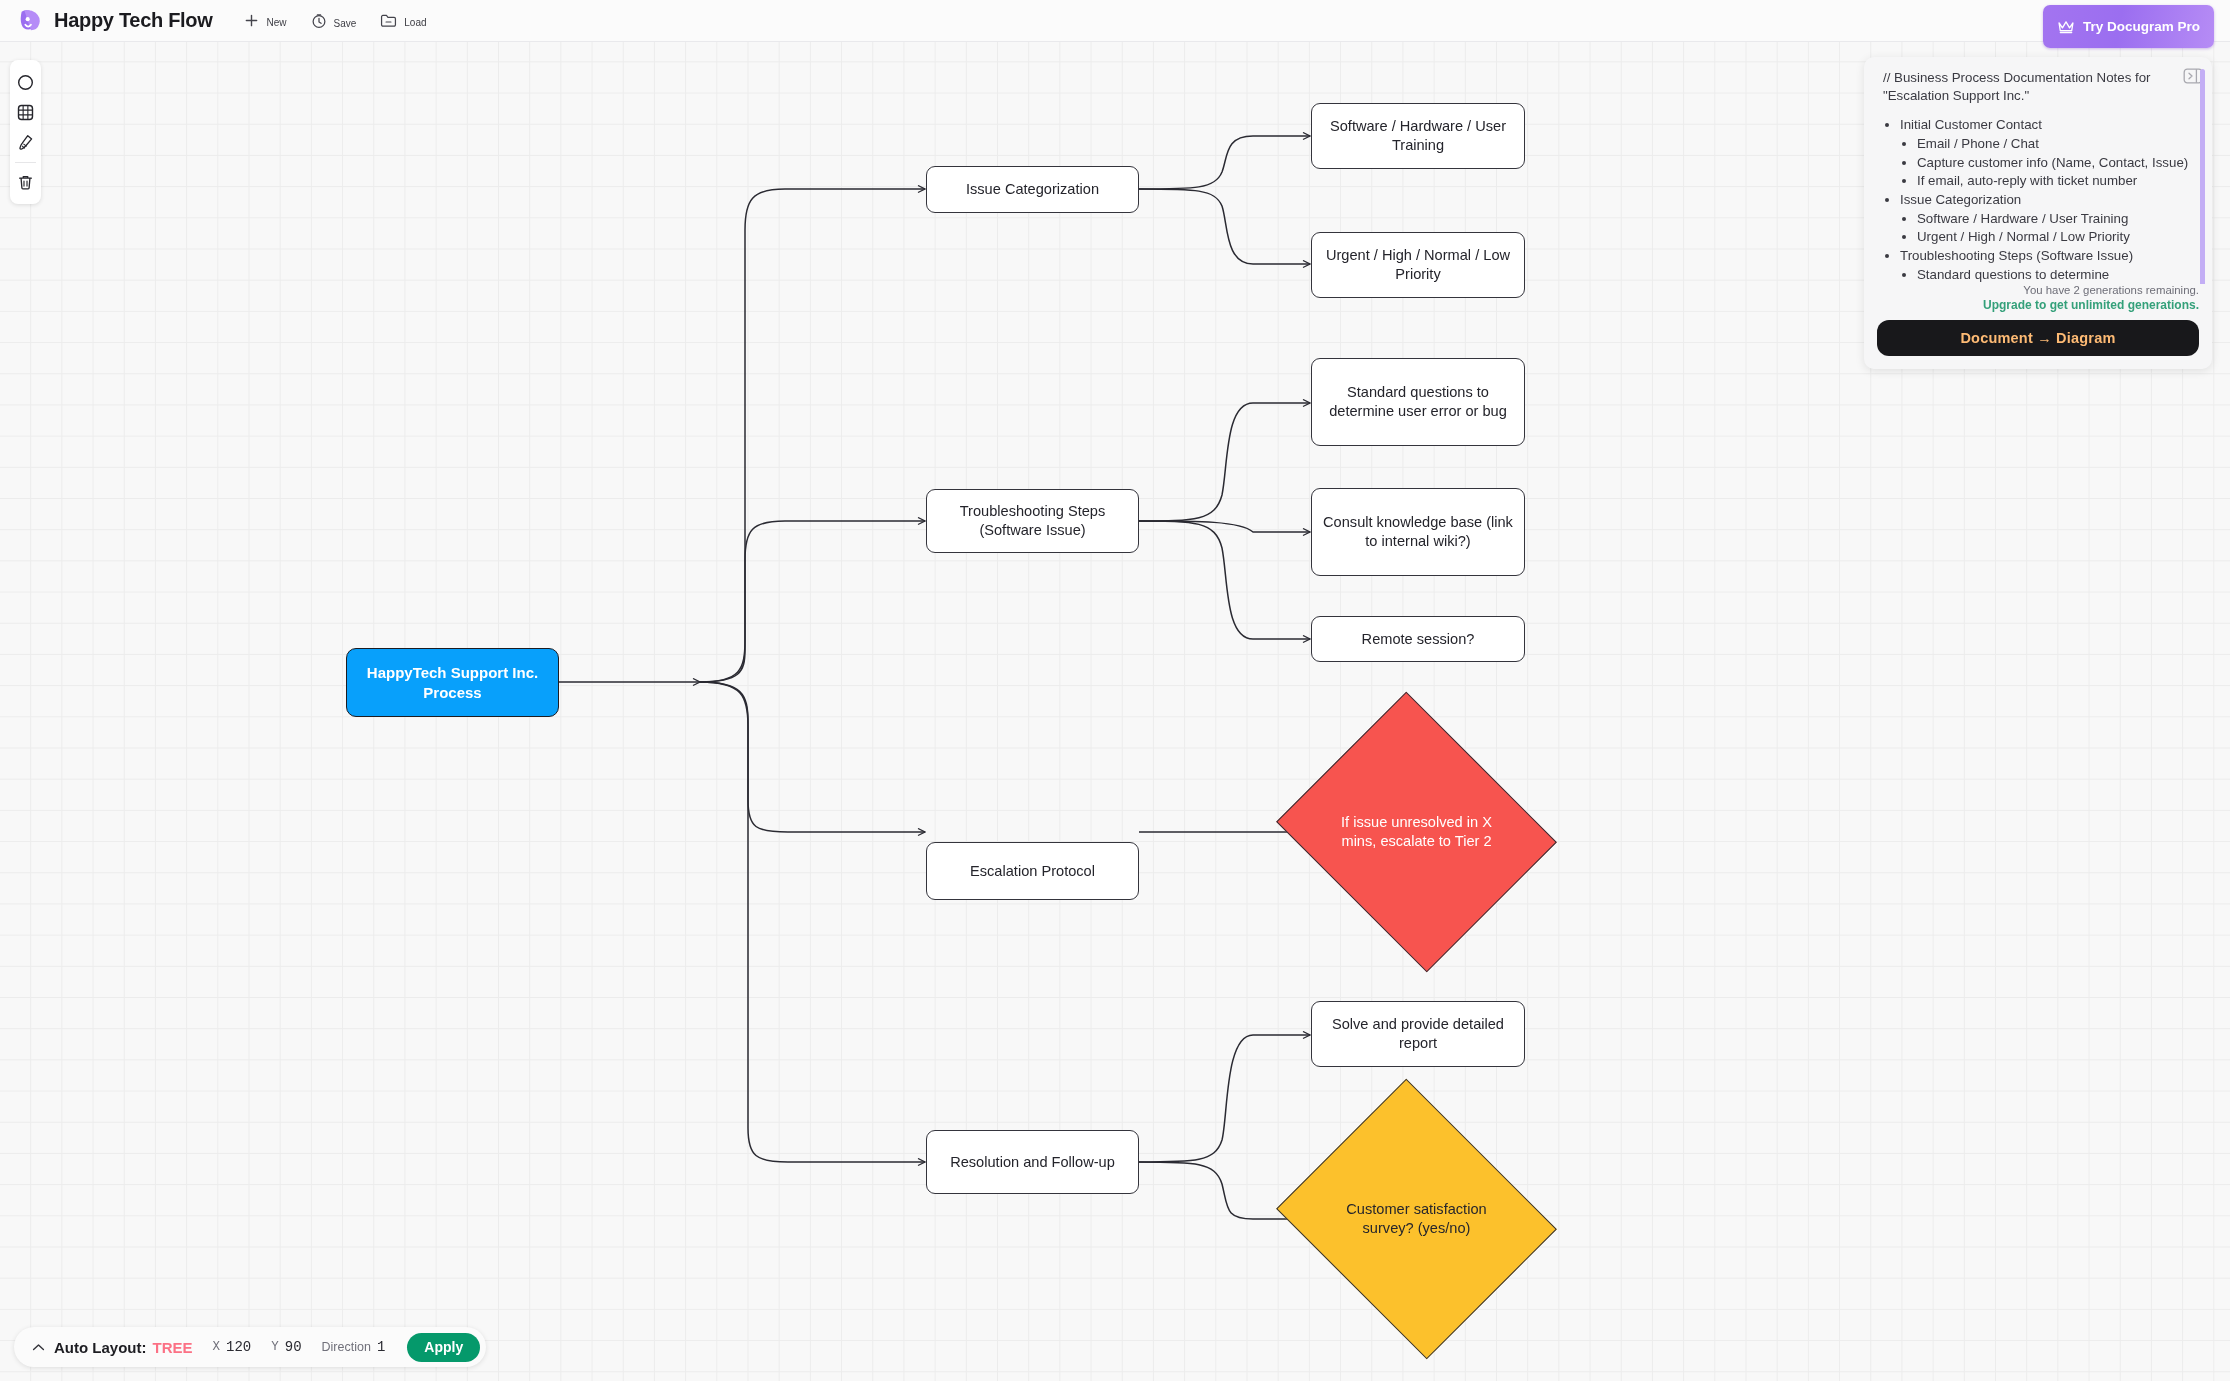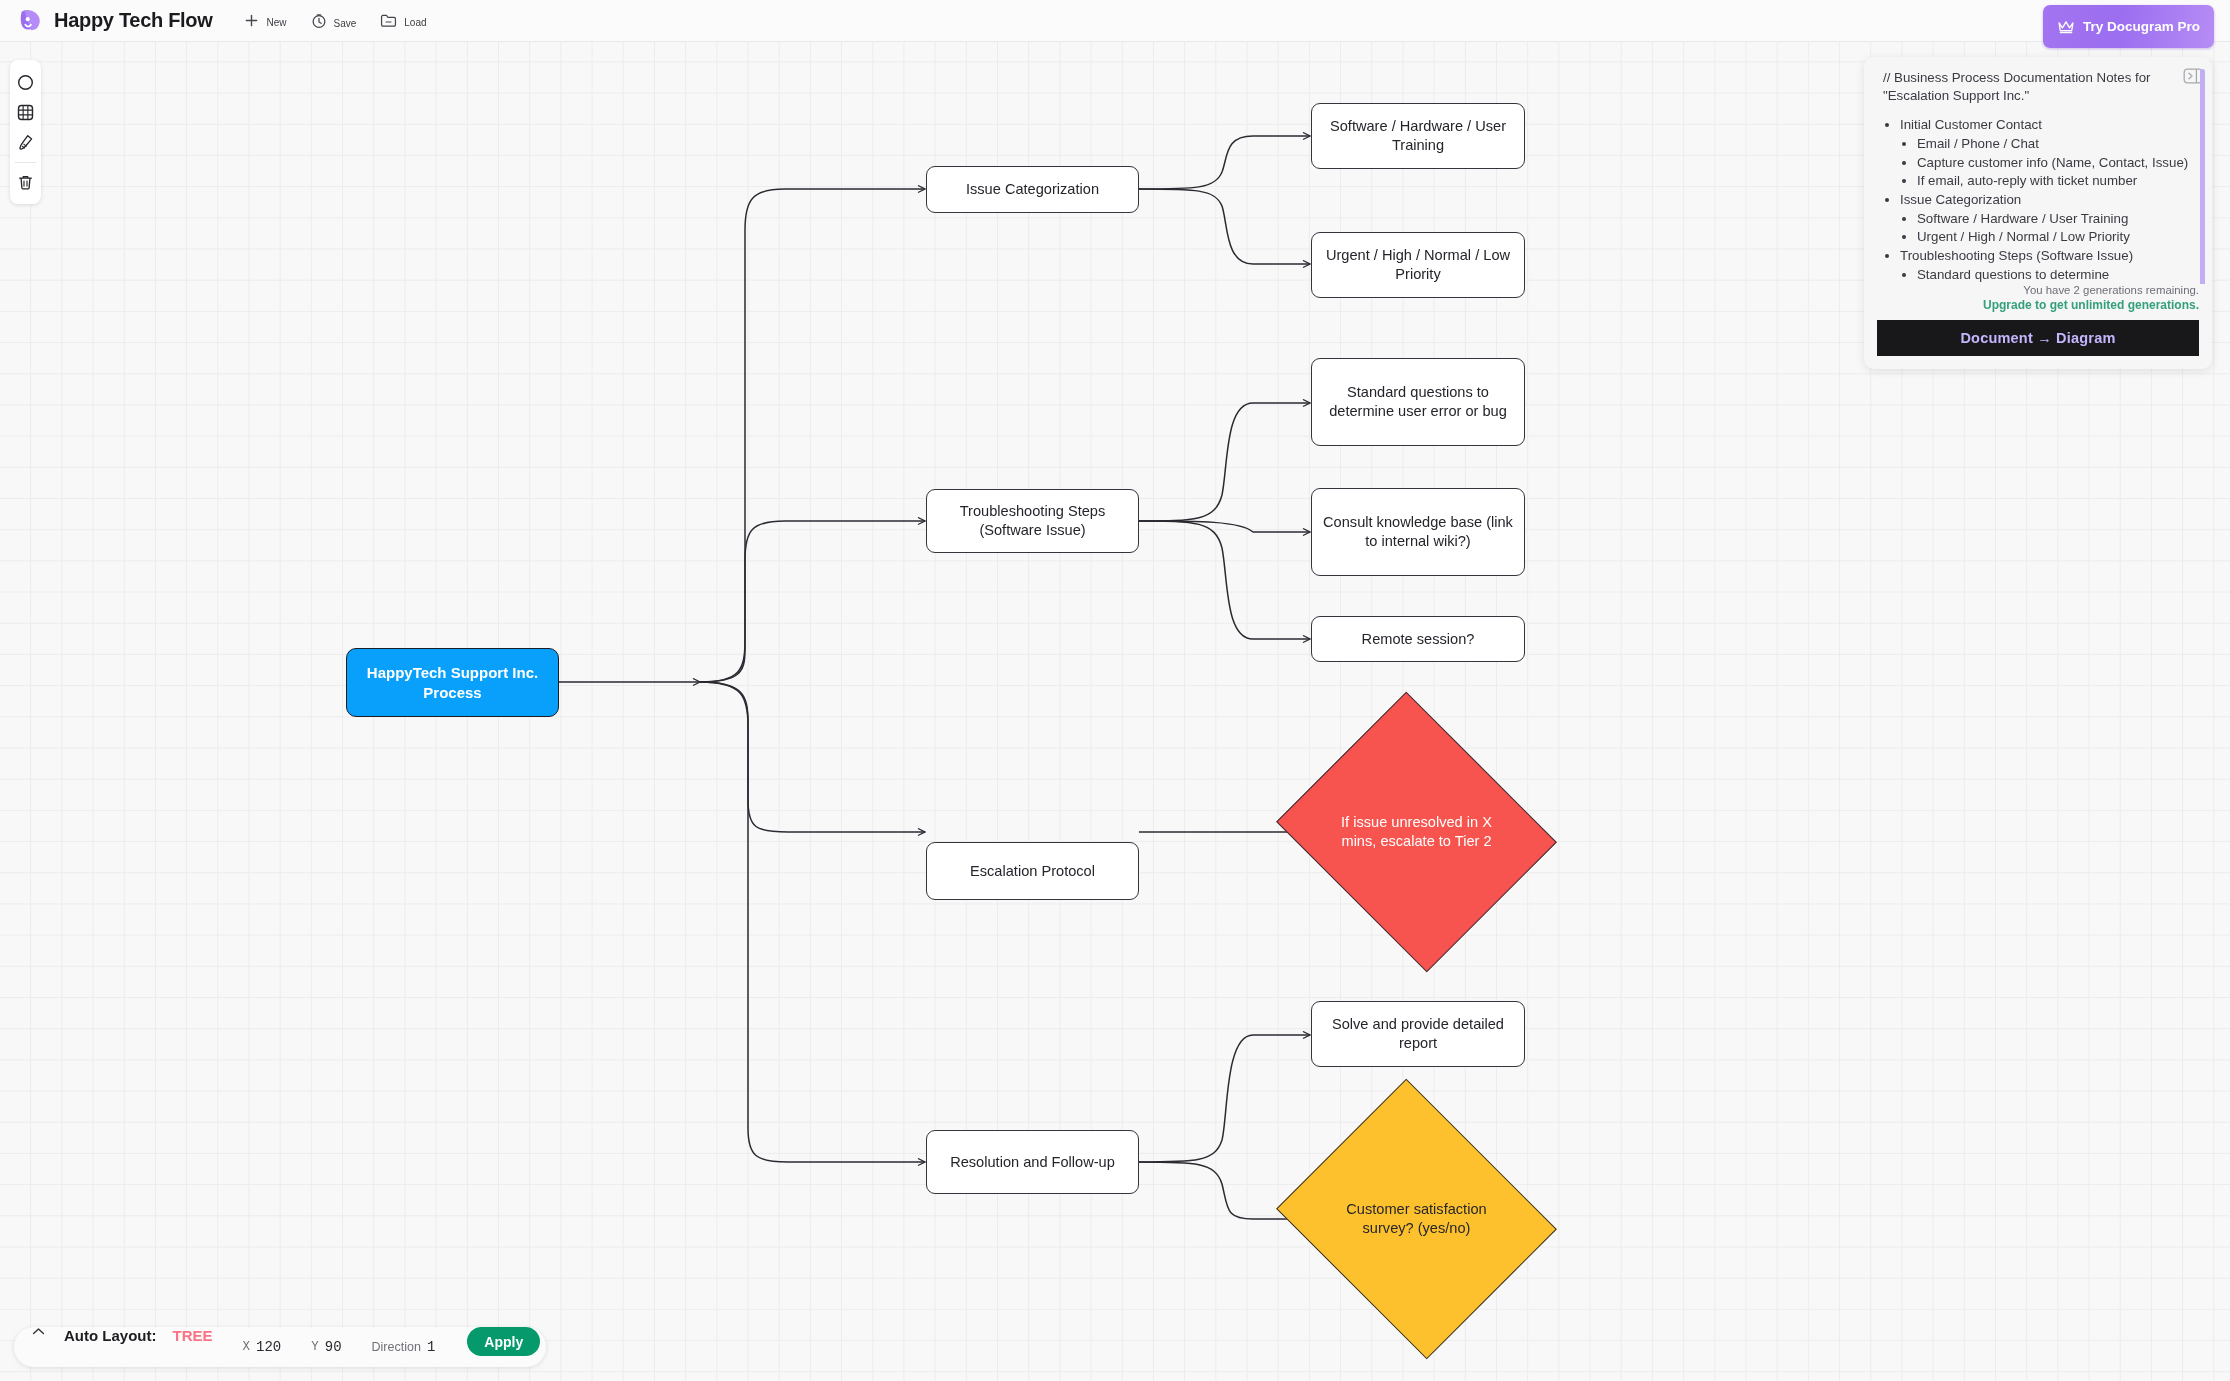--- a/index.html
+++ b/index.html
@@ -136,32 +136,32 @@
   #doc-bar {
     position: absolute; right: 7px; top: 12px;
     width: 5px; height: 250px; border-radius: 3px;
     background: #c3aef5;
   }
   #doc-foot { padding: 0 13px 13px; }
   .gen-note { text-align: right; font-size: 11.4px; color: #6d6d77; margin-bottom: 2px; }
   .gen-up { text-align: right; font-size: 12px; color: #34a07a; font-weight: bold; margin-bottom: 8px; cursor: pointer; }
   #gen-btn {
     display: block; width: 100%; height: 36px;
-    border: none; border-radius: 0;
-    background: #18181b; color: #c4b5fd;
+    border: none; border-radius: 12px;
+    background: #18181b; color: #fdba74;
     font-size: 14.5px; font-weight: bold;
     font-family: "Liberation Sans", sans-serif;
     cursor: pointer; letter-spacing: .2px;
   }
 
   
   #bottombar {
     position: absolute; left: 14px; bottom: 14px;
     height: 40px; padding: 0 6px 0 18px;
-    display: flex; gap: 10px;
+    display: flex; align-items: center; gap: 0;
     background: #fbfbfb; border-radius: 20px;
     box-shadow: 0 1px 5px rgba(0,0,0,.11);
     z-index: 30;
   }
   #bb-chev { margin-right: 9px; cursor: pointer; display: flex; }
   #bb-label { font-size: 15px; font-weight: bold; color: #1d1d22; }
   #bb-mode { font-size: 15px; font-weight: bold; color: #fb7185; margin-left: 6px; }
   .bb-field { display: flex; align-items: center; gap: 6px; margin-left: 20px; }
   .bb-key { font-size: 12.5px; color: #70707a; font-family: "Liberation Mono", monospace; }
   .bb-val { font-size: 14px; color: #2a2a31; font-family: "Liberation Mono", monospace; }

